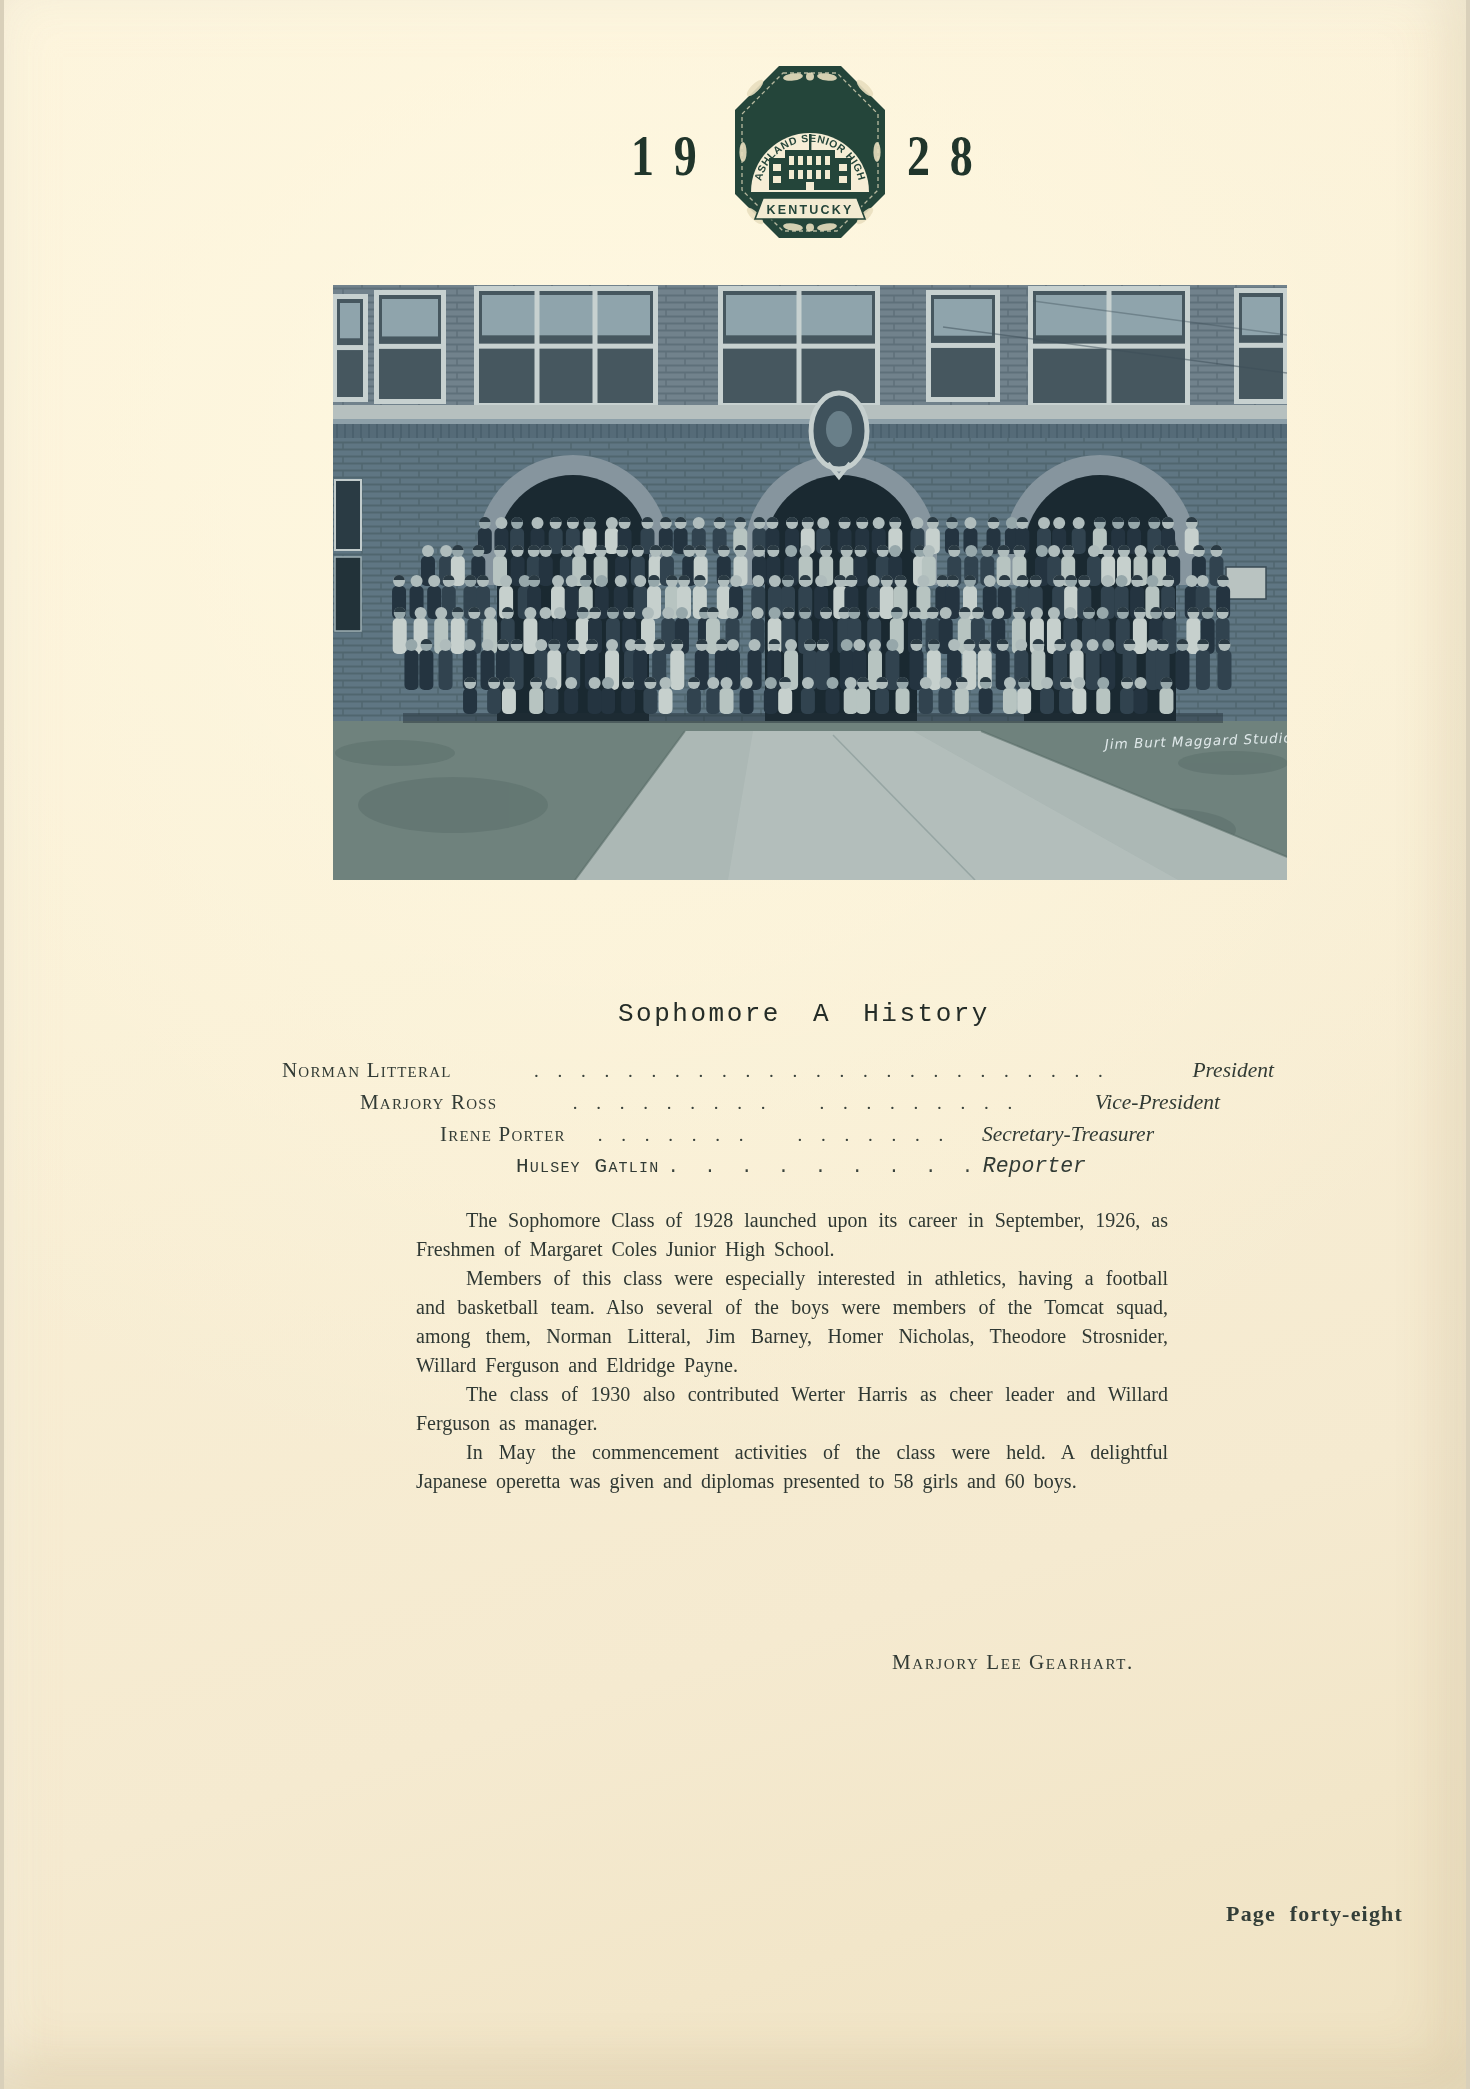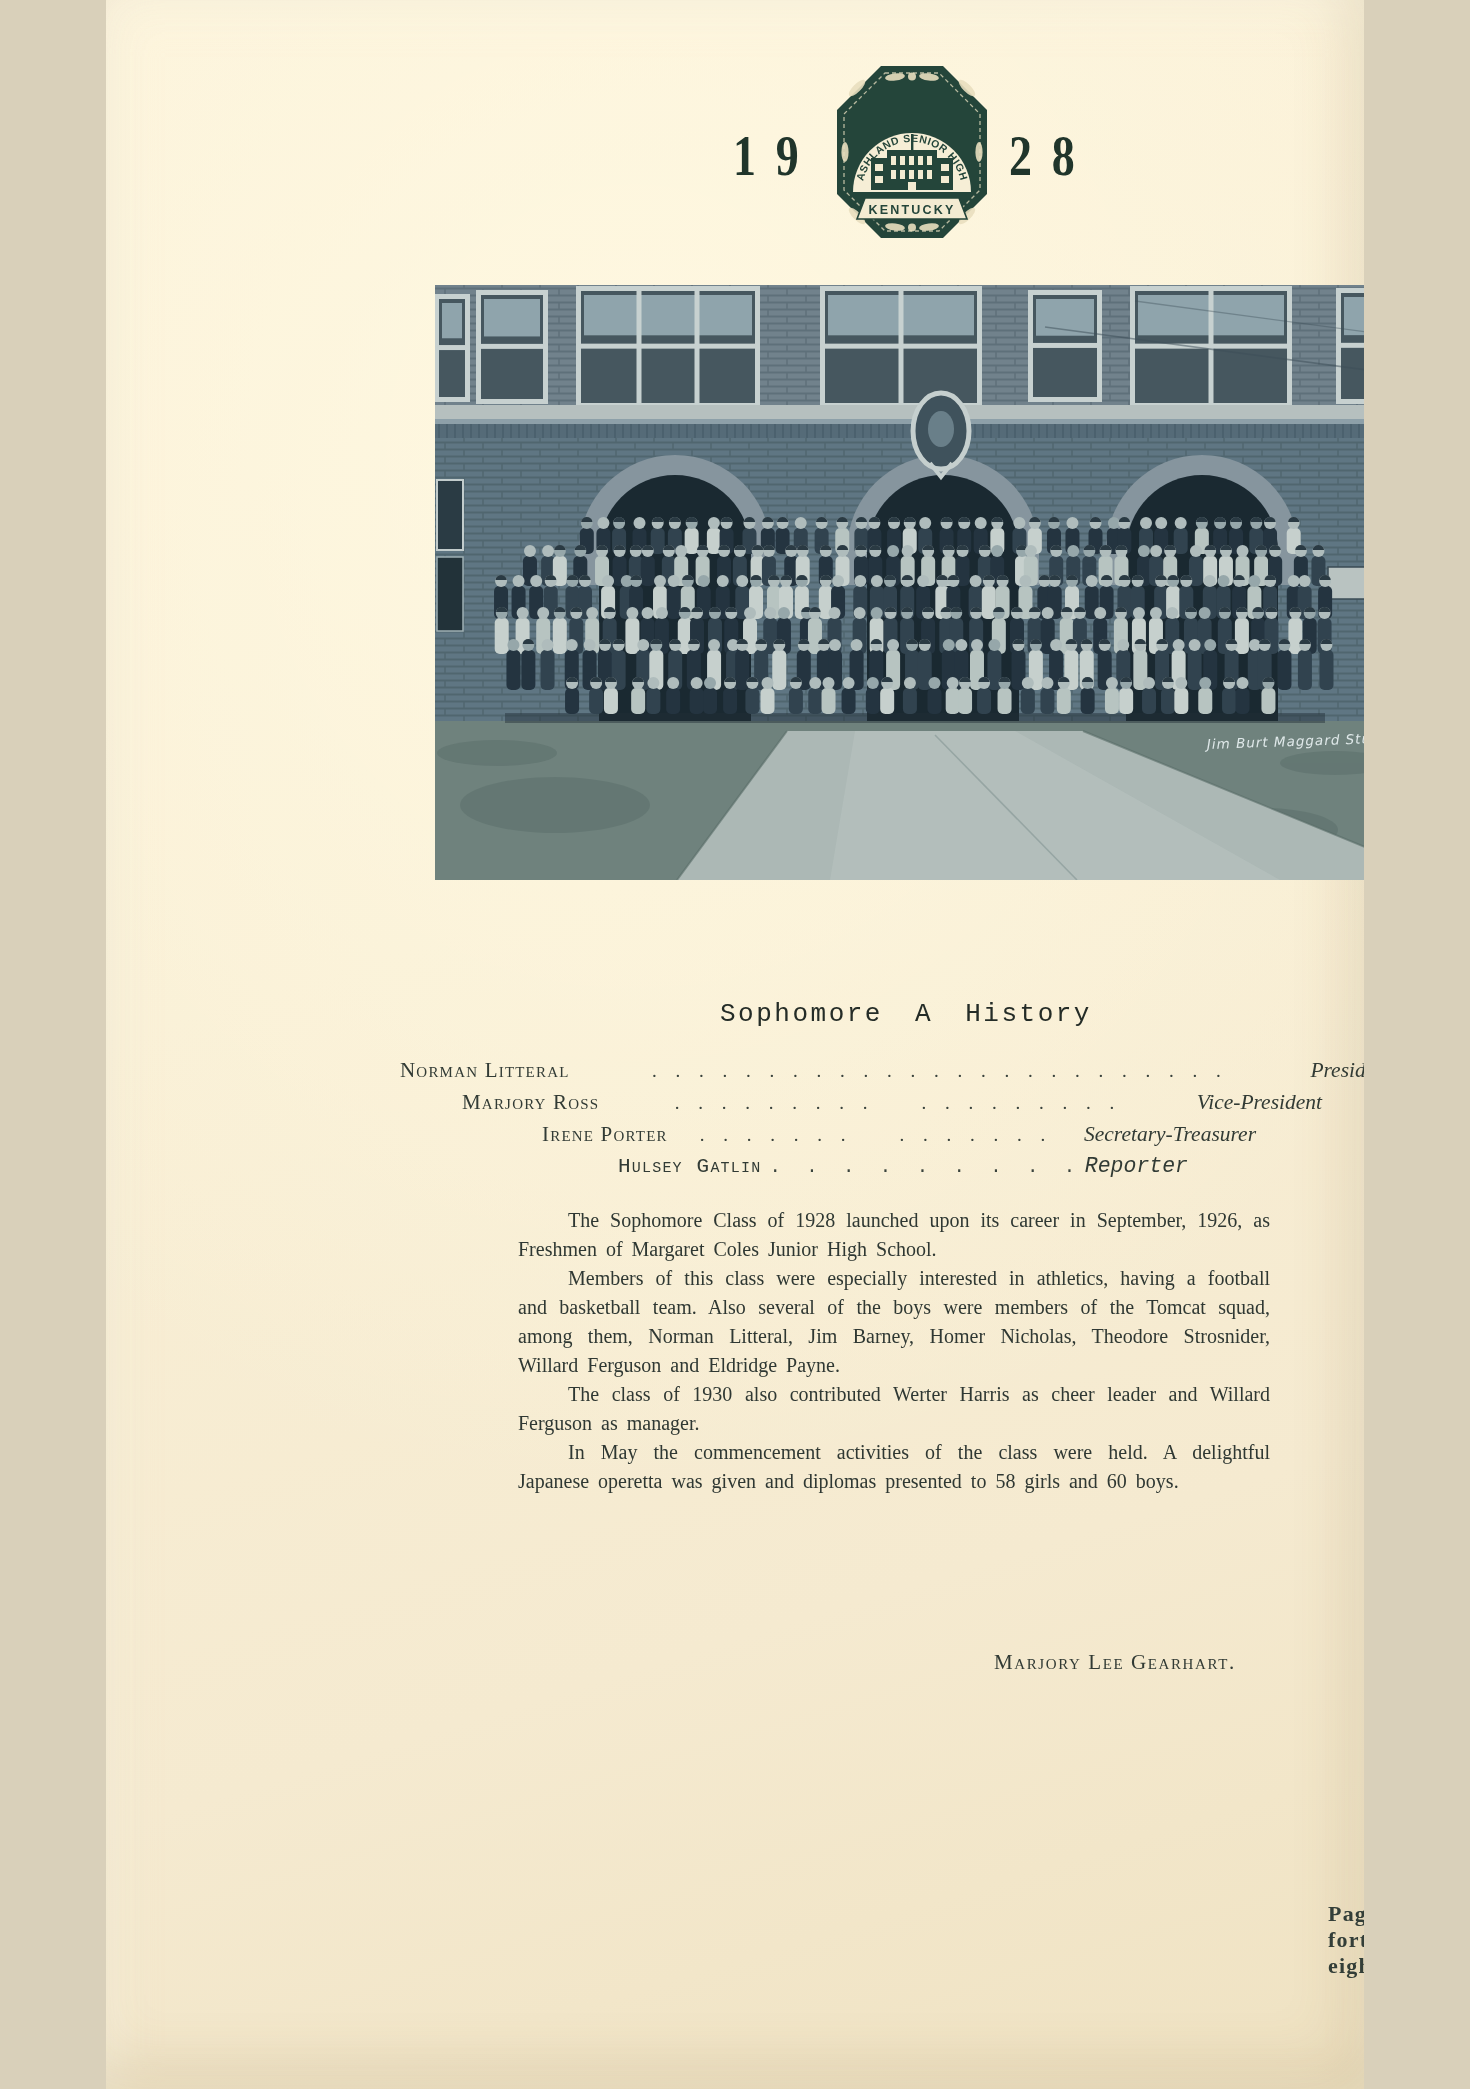--- a/index.html
+++ b/index.html
@@ -1,17 +1,17 @@
 <!DOCTYPE html>
 <html><head>
 <meta charset="utf-8">
 <style>
   html,body{margin:0;padding:0;background:#d9d0ba;}
   .page{
-    position:relative;width:1258px;height:2089px;margin:0 auto;overflow:hidden;
+    position:relative;width:1462px;height:2089px;margin:0 auto;overflow:hidden;
     background:
       radial-gradient(ellipse 120% 80% at 42% 22%, rgba(255,249,226,.85), rgba(255,249,226,0) 62%),
       linear-gradient(163deg,#fcf3db 0%,#f9efd5 42%,#f5ead0 74%,#efe2c2 100%);
     box-shadow:inset -16px -22px 60px rgba(120,95,40,.14), inset 10px 8px 40px rgba(255,252,235,.5);
     font-family:"Liberation Serif",serif;color:#2e3731;
   }
   
   .year{
     position:absolute;top:128px;font-family:"Liberation Serif",serif;
     font-size:56px;font-weight:700;color:#20352b;letter-spacing:24px;
@@ -27,21 +27,21 @@
   .title{
     position:absolute;left:420px;top:982px;width:760px;text-align:center;
     font-family:Liberation Mono, monospace;font-size:26px;color:#242c27;
     letter-spacing:2.5px;word-spacing:14px;font-weight:400;
   }
   
   .officer{position:absolute;display:flex;align-items:baseline;font-size:21px;color:#323b35;}
   .officer .name{font-variant:small-caps;letter-spacing:1.2px;white-space:nowrap;}
   .officer .dots{flex:1;overflow:hidden;white-space:pre;text-align:center;letter-spacing:7px;padding:0 8px;font-size:19px;color:#3a433d;}
   .officer .role{font-style:italic;white-space:nowrap;font-size:21.5px;}
-  #officer-0{left:294px;top:1058px;width:992px;align-items:center;}
+  #officer-0{left:278px;top:1058px;width:992px;align-items:center;}
   #officer-1{left:356px;top:1090px;width:860px;}
   #officer-2{left:436px;top:1122px;width:714px;}
   #officer-3{left:512px;top:1154px;width:570px;font-family:Liberation Mono, monospace;}
   
   .bodycopy{
     position:absolute;left:412px;top:1206px;width:752px;
     font-size:20px;line-height:29px;text-align:justify;word-spacing:4px;color:#2f3833;
   }
   .bodycopy p{margin:0;text-indent:50px;}
   .byline{

